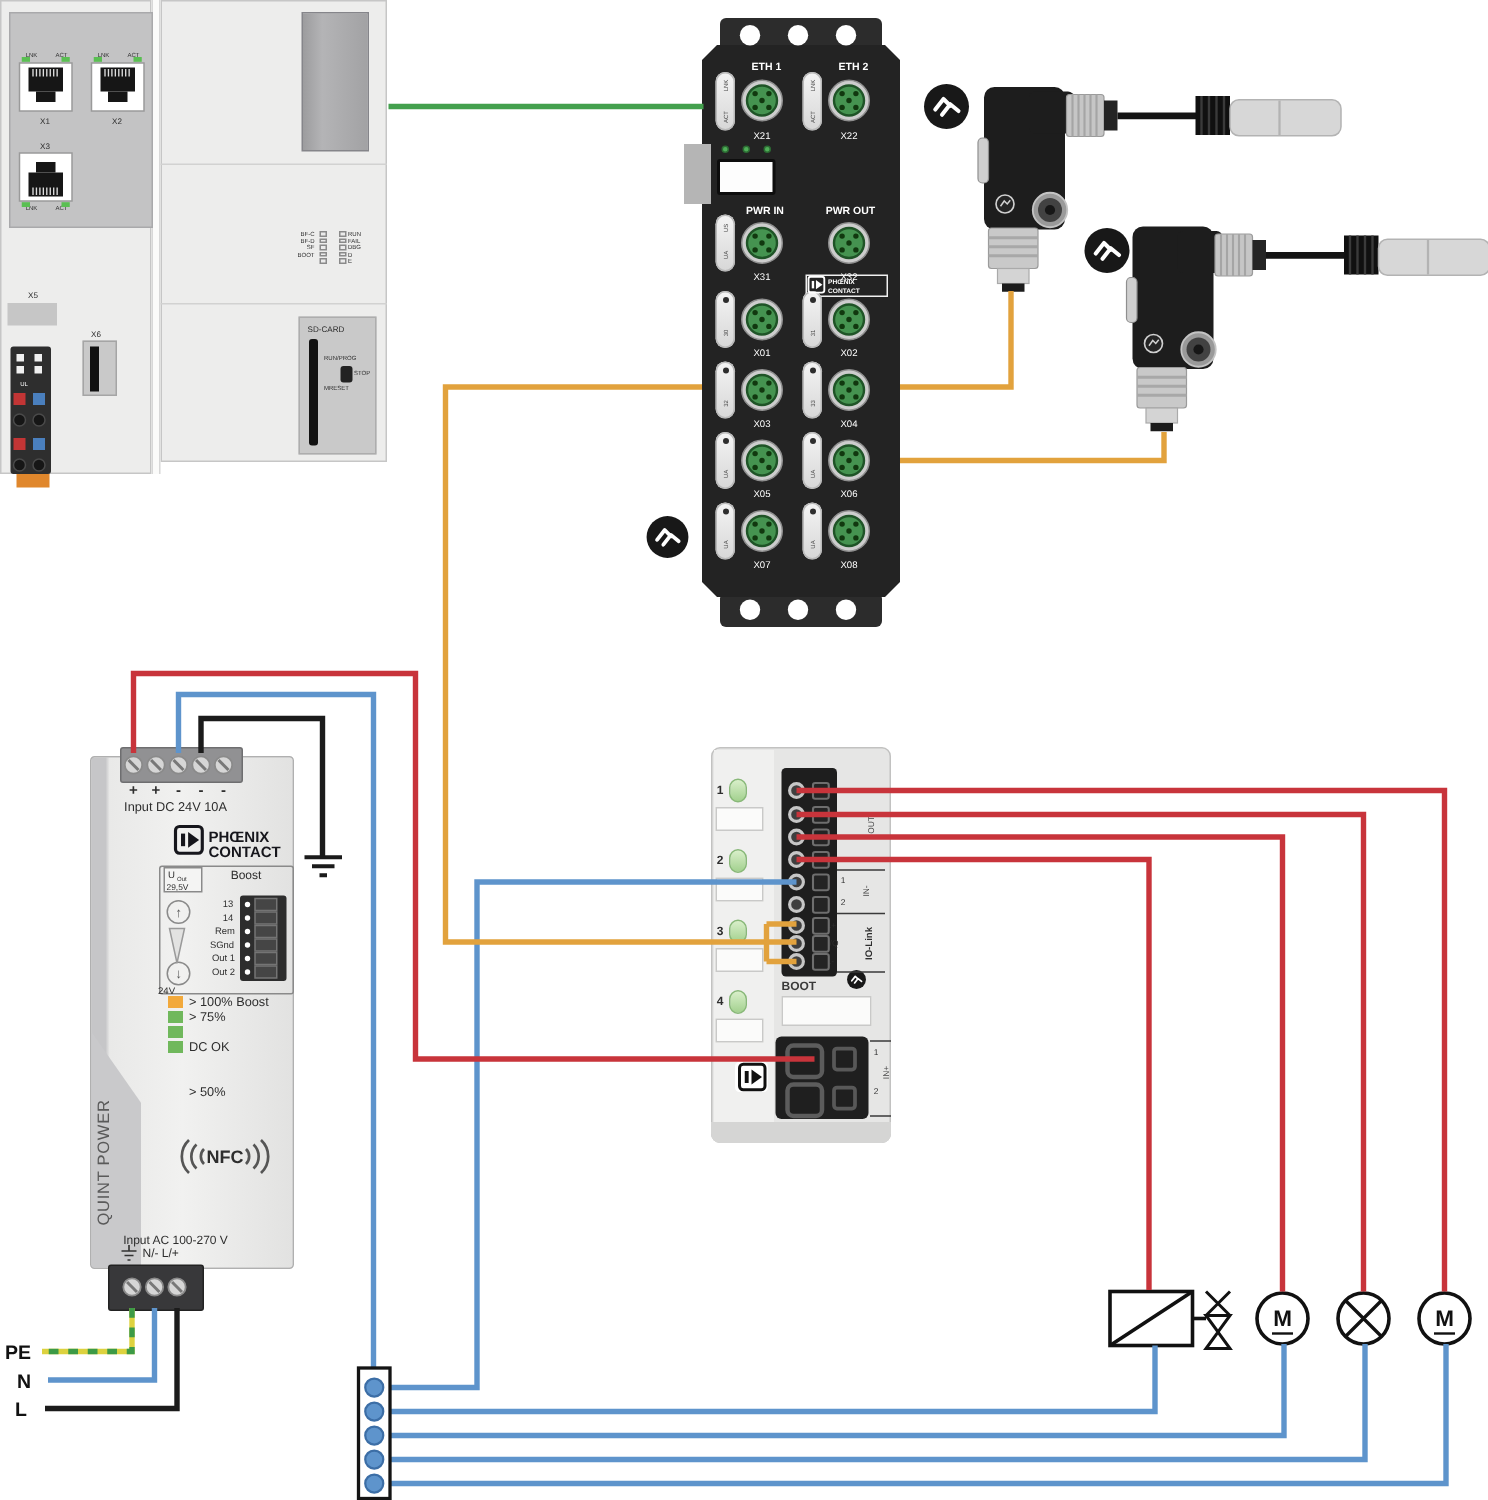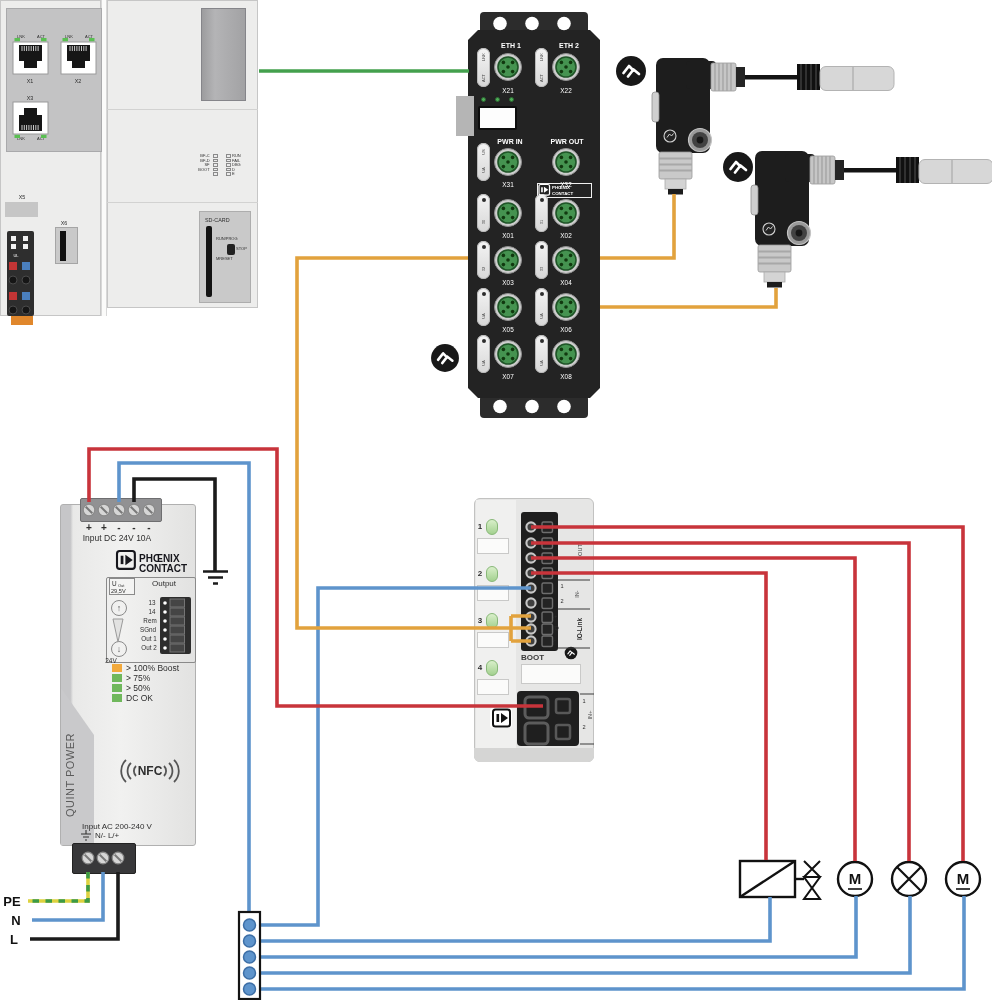--- a/index.html
+++ b/index.html
@@ -175,47 +175,47 @@
     <span class="t c f85" style="left:117px;top:538px">Input DC 24V 10A</span>
 
     <span class="t tl f10 b" style="left:139px;top:559px;color:#16161c">PHŒNIX</span>
     <span class="t tl f10 b" style="left:139px;top:569px;color:#16161c">CONTACT</span>
 
     <div class="abs" style="left:106px;top:577px;width:90px;height:86px;border:1px solid #8a8a8a;border-radius:2px;box-sizing:border-box"></div>
     <div class="abs" style="left:109px;top:578px;width:26px;height:17px;border:1px solid #8a8a8a;background:#f4f4f3;box-sizing:border-box"></div>
     <span class="t tl8 f8" style="left:112px;top:584px">U</span>
     <span class="t tl5 f8" style="left:118px;top:586px">Out</span>
     <span class="t tl7 f8" style="left:111px;top:592px">29,5V</span>
-    <span class="t c f8" style="left:164px;top:584px">Output</span>
+    <span class="t c f8" style="left:164px;top:584px">Boost</span>
 
     <div class="arrowc" style="left:111px;top:600px">↑</div>
     <div class="arrowc" style="left:111px;top:641px">↓</div>
     <span class="t c8 f8" style="left:111px;top:661px">24V</span>
 
     <span class="t c7 f9" style="left:152px;top:603px">13</span>
     <span class="t c7 f9" style="left:152px;top:612px">14</span>
     <span class="t c7 f9" style="left:150px;top:621px">Rem</span>
     <span class="t c7 f9" style="left:148px;top:630px">SGnd</span>
     <span class="t c7 f9" style="left:149px;top:639px">Out 1</span>
     <span class="t c7 f9" style="left:149px;top:648px">Out 2</span>
     <div class="abs" style="left:160px;top:597px;width:31px;height:57px;background:#2d2d2d;border-radius:2px"></div>
 
     <div class="abs" style="left: 112px; top: 664px; width: 10px; height: 8px; background: rgb(242, 169, 59);"></div>
     <span class="t tl f85" style="left:126px;top:668px">&gt; 100% Boost</span>
     <div class="abs" style="left: 112px; top: 674px; width: 10px; height: 8px; background: rgb(112, 184, 92);"></div>
     <span class="t tl f85" style="left:126px;top:678px">&gt; 75%</span>
     <div class="abs" style="left: 112px; top: 684px; width: 10px; height: 8px; background: rgb(112, 184, 92);"></div>
-    <span class="t tl f85" style="left:126px;top:688px">&gt; 50%</span>
+    <span class="t tl f85" style="left:126px;top:728px">&gt; 50%</span>
     <div class="abs" style="left: 112px; top: 694px; width: 10px; height: 8px; background: rgb(112, 184, 92);"></div>
     <span class="t tl f85" style="left:126px;top:698px">DC OK</span>
 
     <span class="t rot f11" style="left:70px;top:775px;color:#5a5a5a;letter-spacing:.5px">QUINT POWER</span>
     <span class="t c f12 b" style="left:150px;top:771px">NFC</span>
 
-    <span class="t c f8" style="left:117px;top:827px">Input AC 200-240 V</span>
+    <span class="t c f8" style="left:117px;top:827px">Input AC 100-270 V</span>
     <span class="t tl f8" style="left:95px;top:836px">N/- L/+</span>
     <div class="abs" style="left:72px;top:843px;width:64px;height:31px;background:#38383a;border:1px solid #222;border-radius:2px;box-sizing:border-box"></div>
   </div>
 
   <div>
     <div class="abs" style="left:474px;top:498px;width:120px;height:264px;background:#e6e6e5;border:1px solid #c2c2c1;border-radius:6px;box-sizing:border-box"></div>
     <div class="abs" style="left:476px;top:500px;width:40px;height:258px;background:#f0f0ef"></div>
     <div class="abs" style="left:474px;top:748px;width:120px;height:14px;background:#d5d5d4;border-radius:0 0 6px 6px"></div>
 
     <span class="t c f8 b" style="left:480px;top:527px">1</span>

